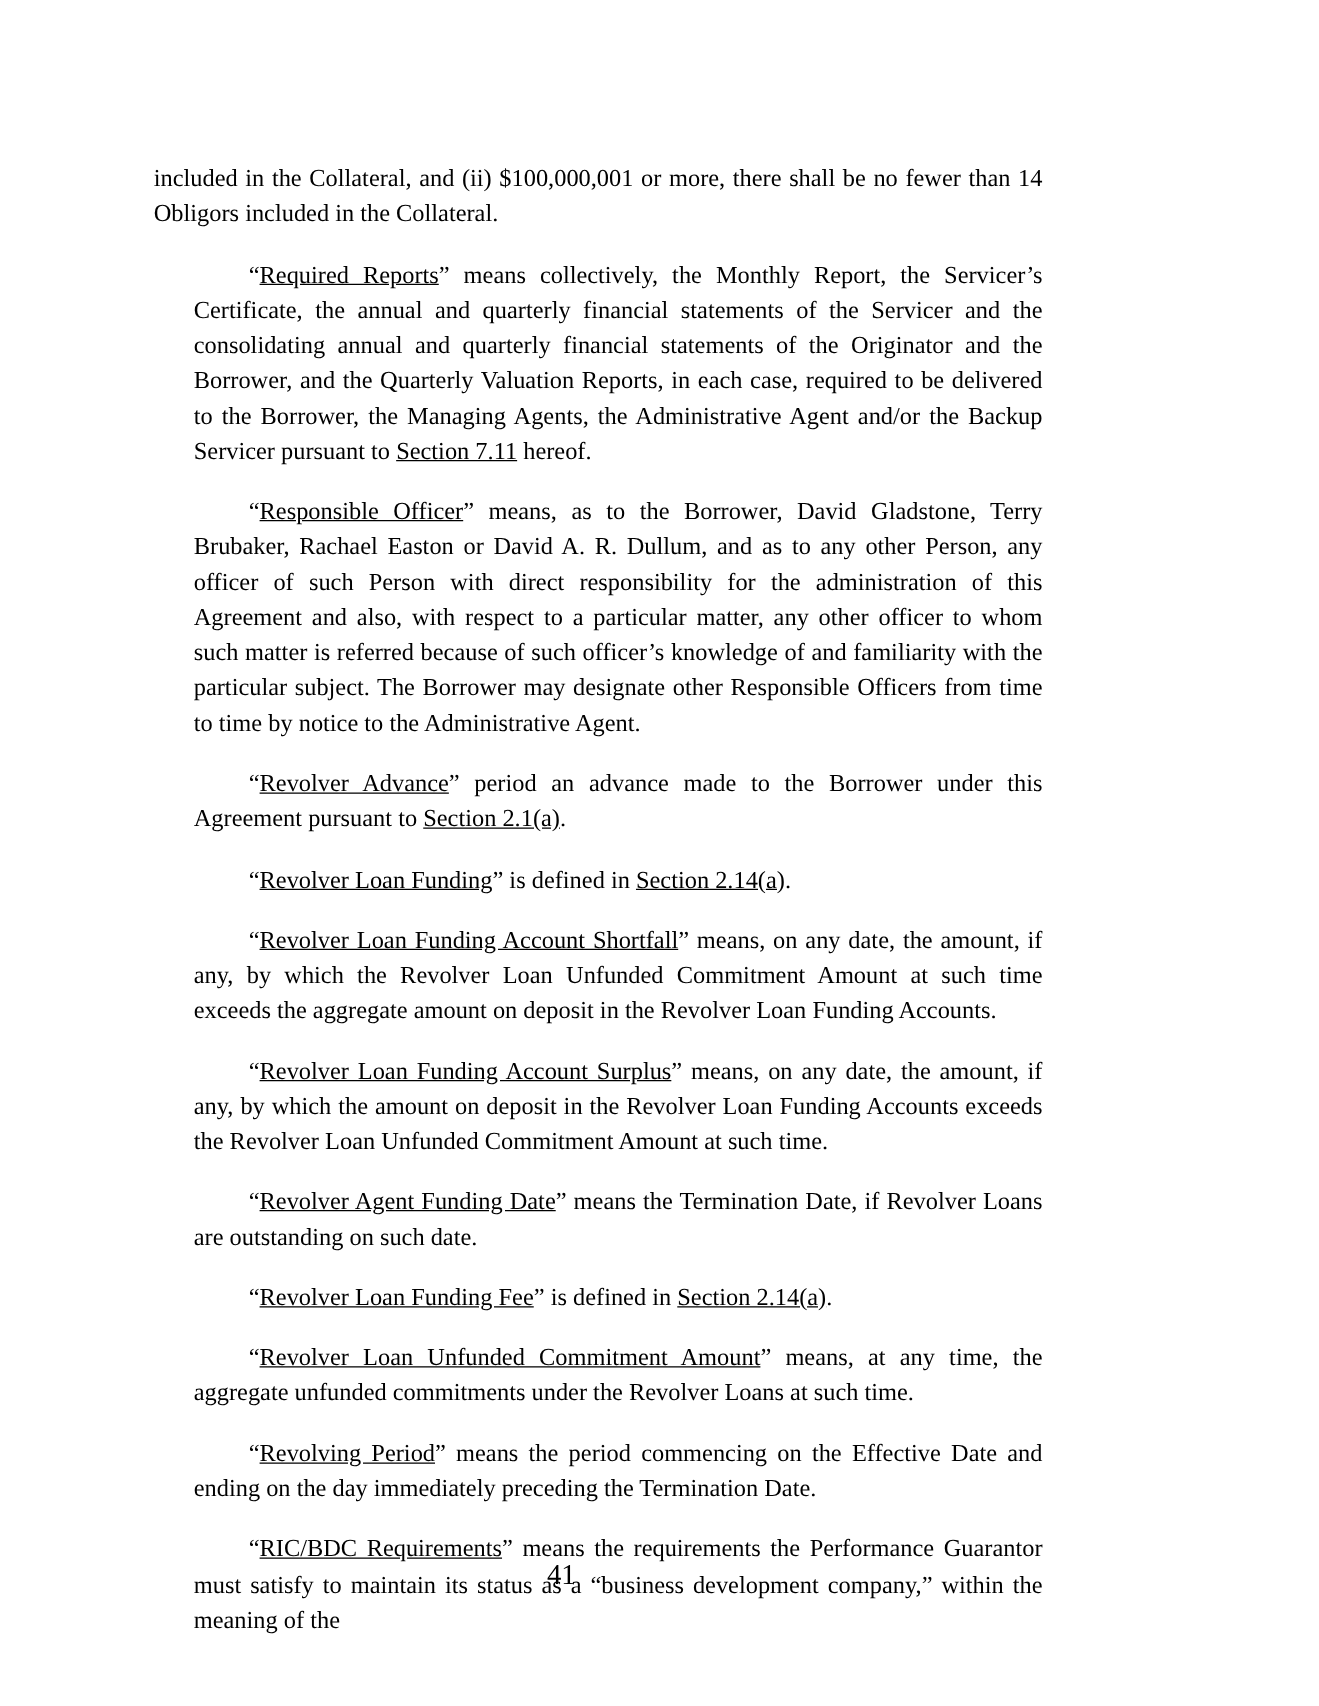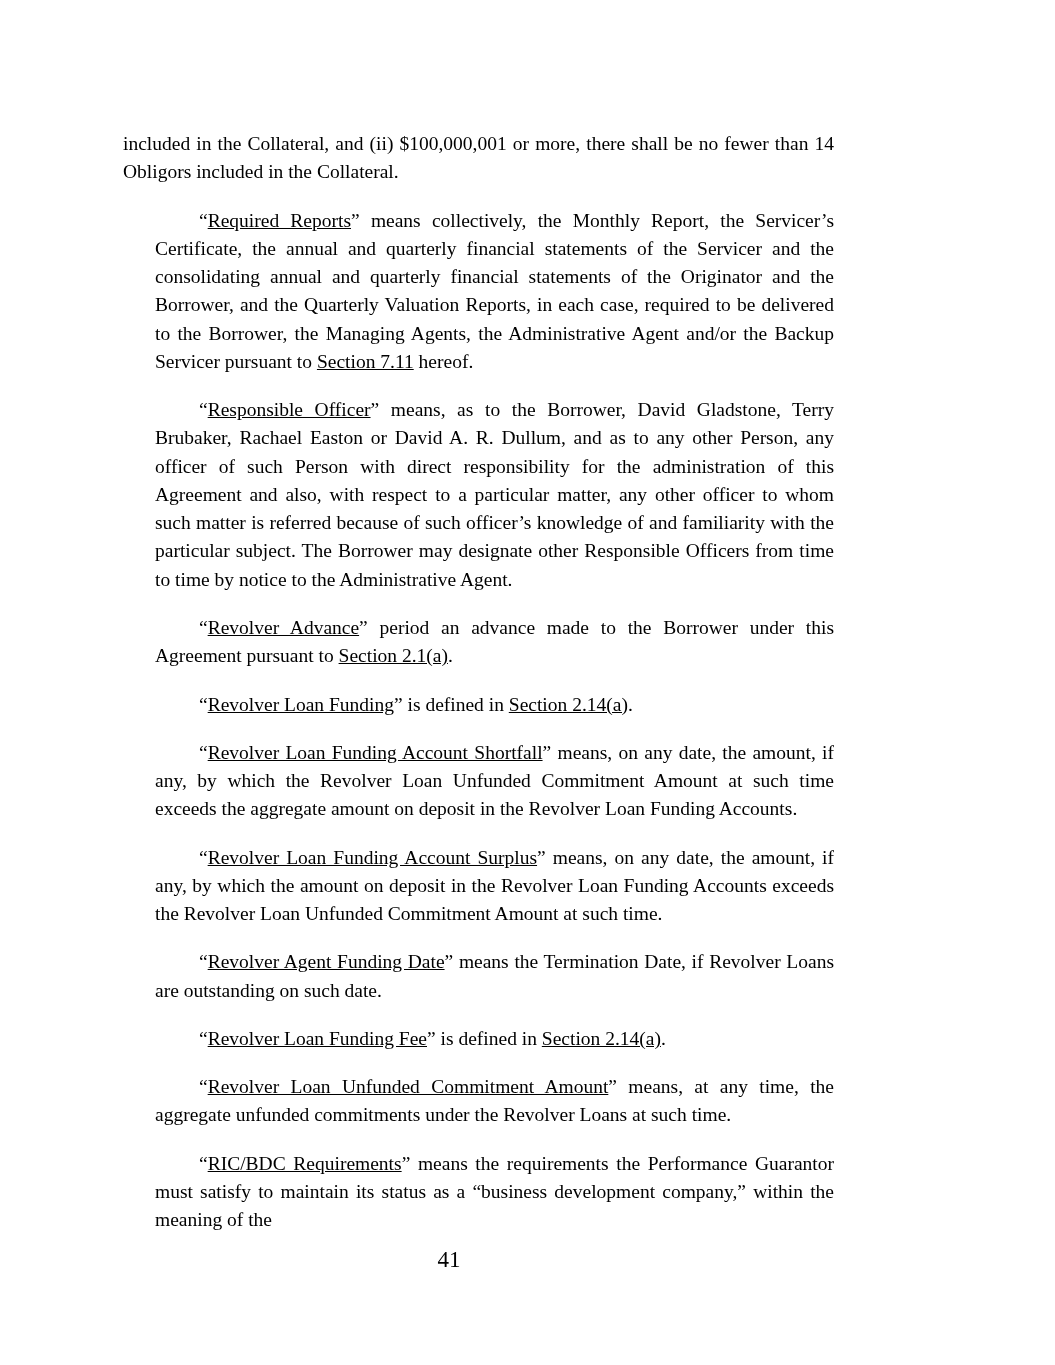--- a/index.html
+++ b/index.html
@@ -58,16 +58,17 @@
       <p class="para"><span>included in the Collateral, and (ii) $100,000,001 or more, there shall be no fewer than 14 Obligors included in the Collateral.</span></p>
       <p class="para indented"><span>“</span><span class="u">Required Reports</span><span>” means collectively, the Monthly Report, the Servicer’s Certificate, the annual and quarterly financial statements of the Servicer and the consolidating annual and quarterly financial statements of the Originator and the Borrower, and the Quarterly Valuation Reports, in each case, required to be delivered to the Borrower, the Managing Agents, the Administrative Agent and/or the Backup Servicer pursuant to </span><span class="u">Section 7.11</span><span> hereof.</span></p>
       <p class="para indented"><span>“</span><span class="u">Responsible Officer</span><span>” means, as to the Borrower, David Gladstone, Terry Brubaker, Rachael Easton or David A. R. Dullum, and as to any other Person, any officer of such Person with direct responsibility for the administration of this Agreement and also, with respect to a particular matter, any other officer to whom such matter is referred because of such officer’s knowledge of and familiarity with the particular subject.  The Borrower may designate other Responsible Officers from time to time by notice to the Administrative Agent.</span></p>
       <p class="para indented"><span>“</span><span class="u">Revolver Advance</span><span>” period an advance made to the Borrower under this Agreement pursuant to </span><span class="u">Section 2.1(a)</span><span>.</span></p>
       <p class="para indented"><span>“</span><span class="u">Revolver Loan Funding</span><span>” is defined in </span><span class="u">Section 2.14(a)</span><span>.</span></p>
       <p class="para indented"><span>“</span><span class="u">Revolver Loan Funding Account Shortfall</span><span>” means, on any date, the amount, if any, by which the Revolver Loan Unfunded Commitment Amount at such time exceeds the aggregate amount on deposit in the Revolver Loan Funding Accounts.</span></p>
       <p class="para indented"><span>“</span><span class="u">Revolver Loan Funding Account Surplus</span><span>” means, on any date, the amount, if any, by which the amount on deposit in the Revolver Loan Funding Accounts exceeds the Revolver Loan Unfunded Commitment Amount at such time.</span></p>
       <p class="para indented"><span>“</span><span class="u">Revolver Agent Funding Date</span><span>” means the Termination Date, if Revolver Loans are outstanding on such date.</span></p>
       <p class="para indented"><span>“</span><span class="u">Revolver Loan Funding Fee</span><span>” is defined in </span><span class="u">Section 2.14(a)</span><span>.</span></p>
       <p class="para indented"><span>“</span><span class="u">Revolver Loan Unfunded Commitment Amount</span><span>” means, at any time, the aggregate unfunded commitments under the Revolver Loans at such time.</span></p>
+      <p class="para indented"><span>“</span><span class="u">Revolving Period</span><span>” means the period commencing on the Effective Date and ending on the day immediately preceding the Termination Date.</span></p>
       <p class="para indented"><span>“</span><span class="u">RIC/BDC Requirements</span><span>” means the requirements the Performance Guarantor must satisfy to maintain its status as a “business development company,” within the meaning of the</span></p>
     </div>
   <div class="page-number">41</div>
 </div>
 
 </body></html>

